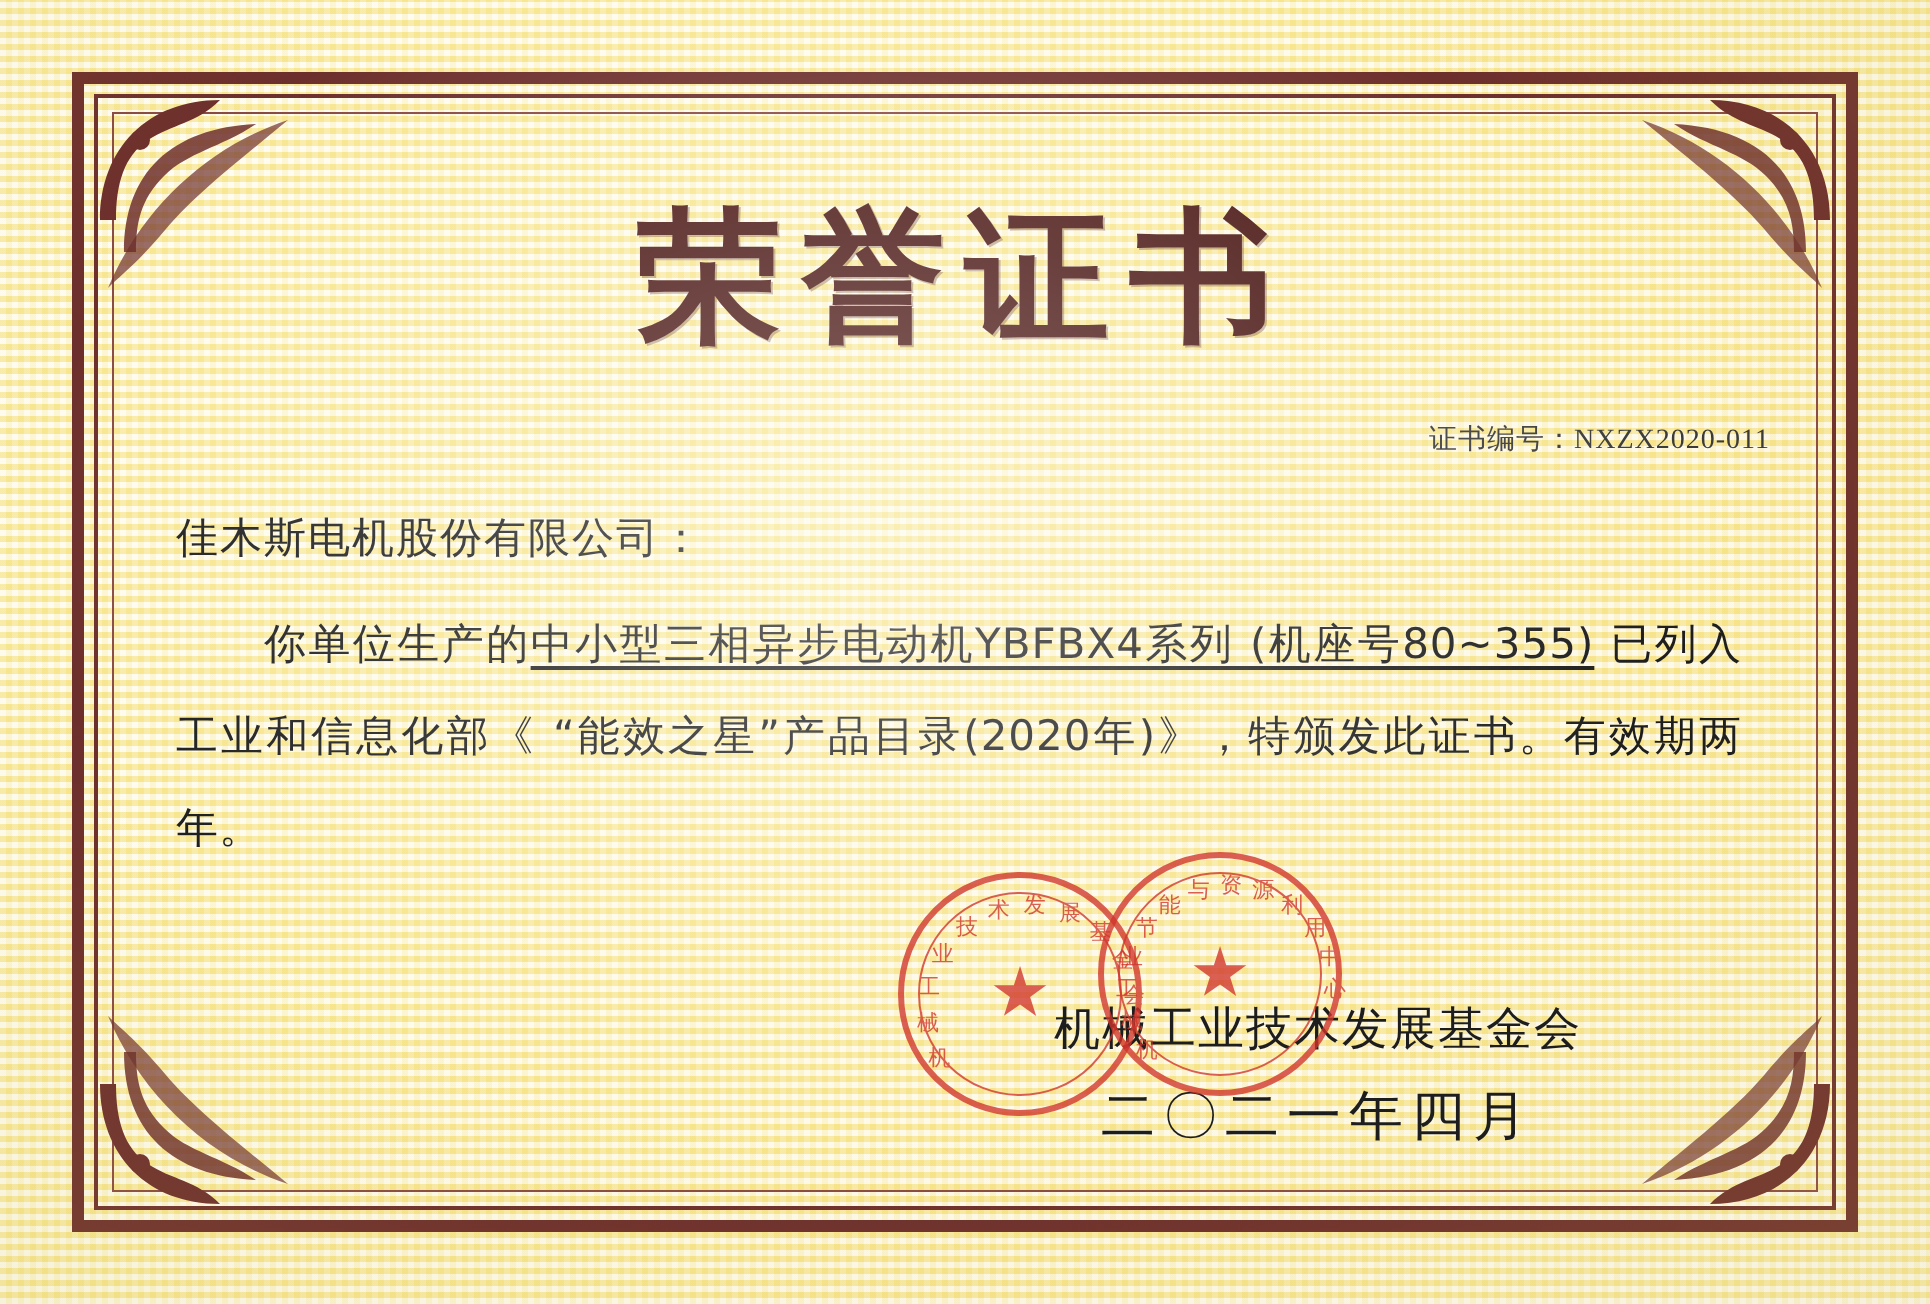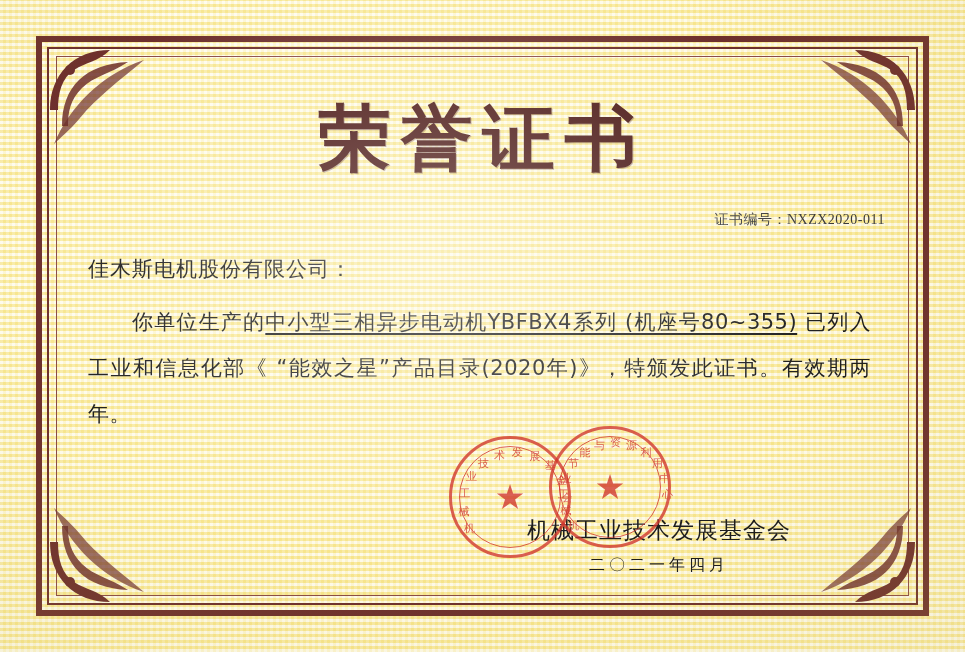--- a/index.html
+++ b/index.html
@@ -145,21 +145,21 @@
     font-size: 23px;
     line-height: 30px;
     letter-spacing: 1px;
     color: #1d1d1d;
     font-family: "DejaVu Sans", "Liberation Sans", sans-serif;
   }
   .date-line {
     position: relative;
     z-index: 2;
     margin-top: 10px;
-    font-size: 16px;
+    font-size: 27px;
     letter-spacing: 4px;
     color: #1d1d1d;
     font-family: "DejaVu Sans", "Liberation Sans", sans-serif;
   }
 
   
   .seal {
     position: absolute;
     border: 3px solid #d0352c;
     border-radius: 50%;

